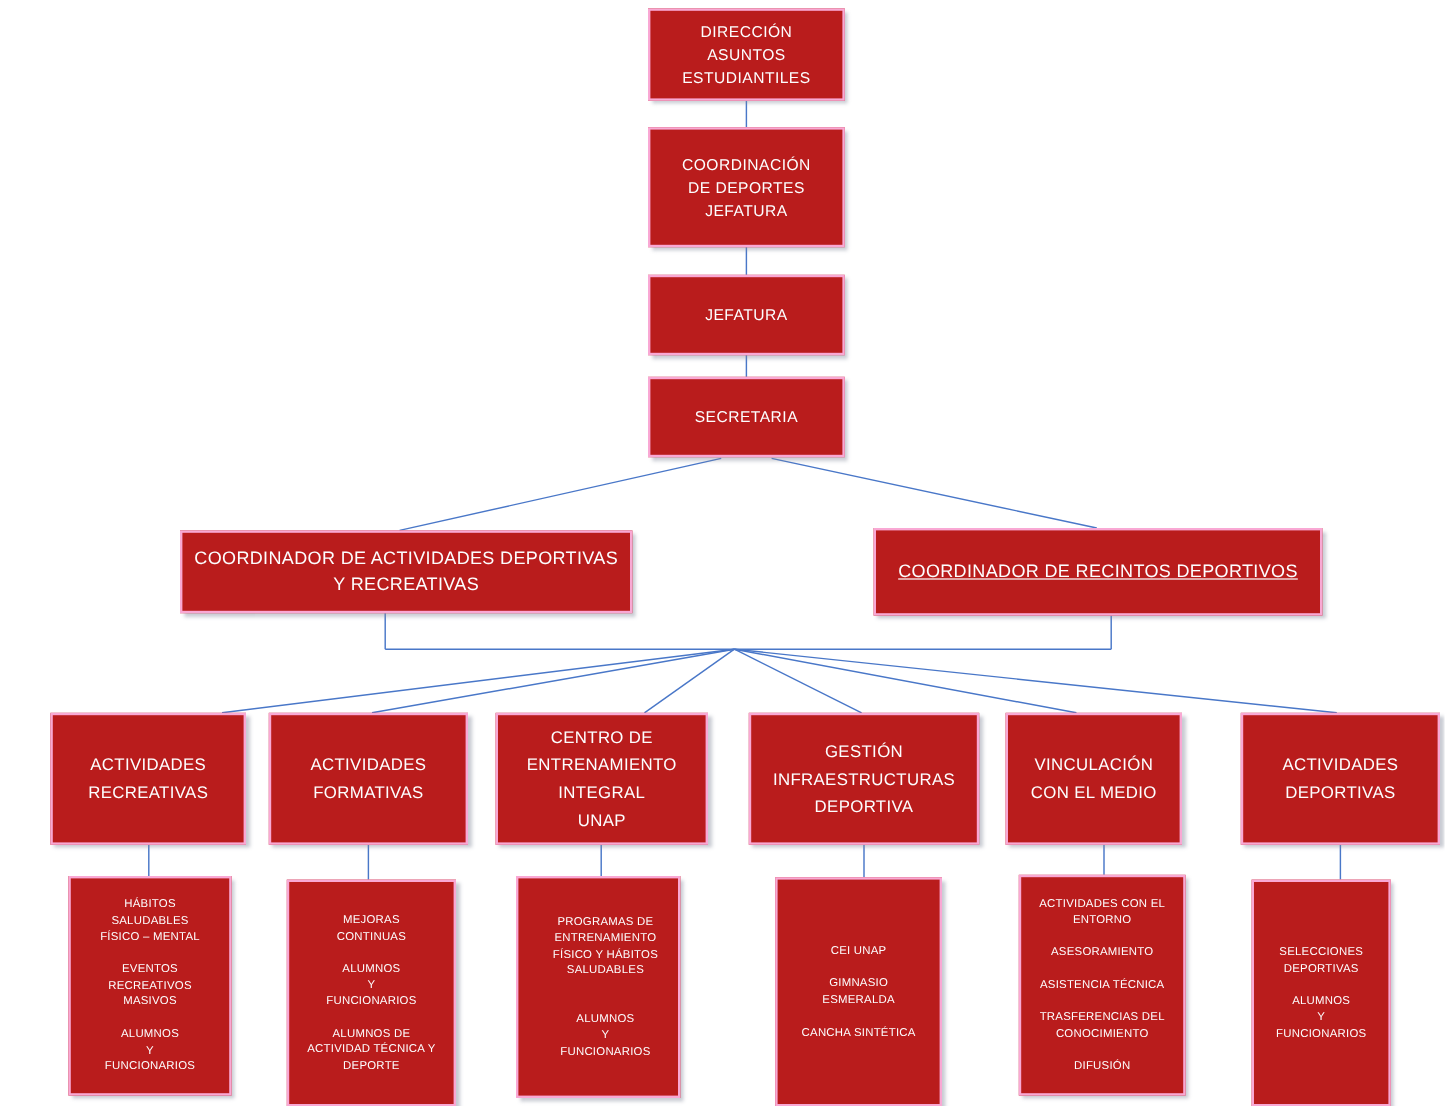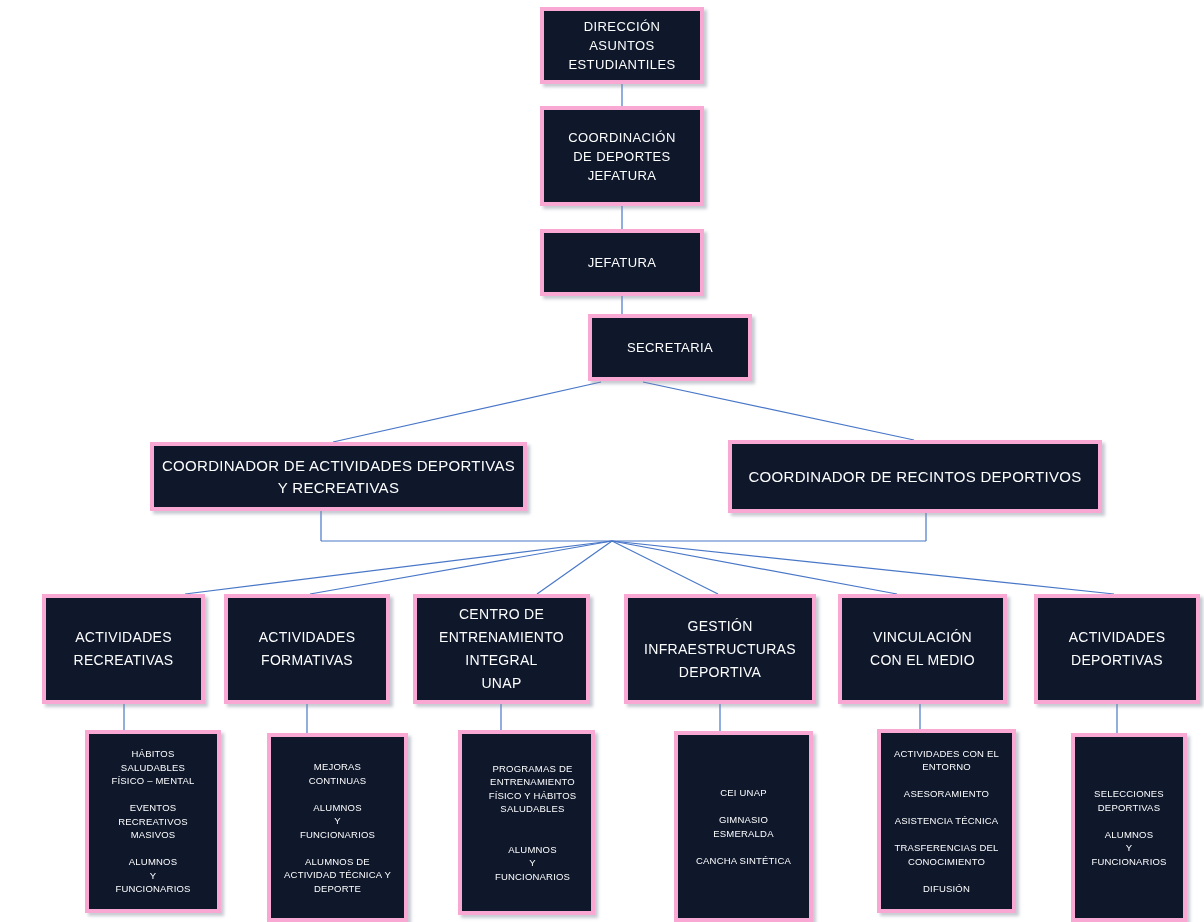--- a/index.html
+++ b/index.html
@@ -13,34 +13,34 @@
   }
   .connector-layer {
     position: absolute;
     left: 0; top: 0;
     width: 1204px; height: 922px;
     pointer-events: none;
   }
   .node {
     position: absolute;
     box-sizing: border-box;
-    background: #0f172a;
-    border: 4px solid #f9a8d4;
+    background: #b91c1c;
+    border: 2px solid #f9a8d4;
     color: #FDFEFF;
     display: flex;
     align-items: center;
     justify-content: center;
     text-align: center;
     box-shadow: 3px 3px 3px rgba(130,138,155,0.45);
   }
   .node span { white-space: pre-line; display: block; width: 100%; }
   .chain  { font-size: 13px;  line-height: 19px;   letter-spacing: 0.4px; }
   .coord  { font-size: 15px;  line-height: 22px;   letter-spacing: 0.3px; }
   .area   { font-size: 14px;  line-height: 23px;   letter-spacing: 0.3px; }
-  .detail { font-size: 9.5px; line-height: 13.5px; letter-spacing: 0.2px; margin-left: 28px; }
+  .detail { font-size: 9.5px; line-height: 13.5px; letter-spacing: 0.2px; }
 </style>
 </head>
 <body>
 
 <div class="canvas">
 
   <svg class="connector-layer" viewBox="0 0 1204 922" xmlns="http://www.w3.org/2000/svg" stroke="#4977C8" stroke-width="1.2" fill="none">
 
     <line x1="622" y1="84" x2="622" y2="106"></line>
     <line x1="622" y1="206" x2="622" y2="229"></line>
@@ -74,29 +74,29 @@
 ESTUDIANTILES</span>
   </div>
   <div class="node chain" style="left:540px; top:106px; width:164px; height:100px;">
     <span>COORDINACIÓN
 DE DEPORTES
 JEFATURA</span>
   </div>
   <div class="node chain" style="left:540px; top:229px; width:164px; height:67px;">
     <span>JEFATURA</span>
   </div>
-  <div class="node chain" style="left:540px; top:314px; width:164px; height:67px;margin-left:48px;">
+  <div class="node chain" style="left:540px; top:314px; width:164px; height:67px;">
     <span>SECRETARIA</span>
   </div>
 
   <div class="node coord" style="left:150px; top:442px; width:377px; height:69px;">
     <span>COORDINADOR DE ACTIVIDADES DEPORTIVAS
 Y RECREATIVAS</span>
   </div>
-  <div class="node coord" style="left:728px; top:440px; width:374px; height:73px;">
+  <div class="node coord" style="left:728px; top:440px; width:374px; height:73px;text-decoration:underline;">
     <span>COORDINADOR DE RECINTOS DEPORTIVOS</span>
   </div>
 
   <div class="node area" style="left:42px;   top:594px; width:163px; height:110px;">
     <span>ACTIVIDADES
 RECREATIVAS</span>
   </div>
   <div class="node area" style="left:224px;  top:594px; width:166px; height:110px;">
     <span>ACTIVIDADES
 FORMATIVAS</span>
@@ -105,21 +105,21 @@
     <span>CENTRO DE
 ENTRENAMIENTO
 INTEGRAL
 UNAP</span>
   </div>
   <div class="node area" style="left:624px;  top:594px; width:192px; height:110px;">
     <span>GESTIÓN
 INFRAESTRUCTURAS
 DEPORTIVA</span>
   </div>
-  <div class="node area" style="left:838px;  top:594px; width:169px; height:110px;">
+  <div class="node area" style="left:838px;  top:594px; width:147px; height:110px;">
     <span>VINCULACIÓN
 CON EL MEDIO</span>
   </div>
   <div class="node area" style="left:1034px; top:594px; width:166px; height:110px;">
     <span>ACTIVIDADES
 DEPORTIVAS</span>
   </div>
 
   <div class="node detail" style="left:57px;   top:730px; width:136px; height:183px;">
     <span>HÁBITOS

